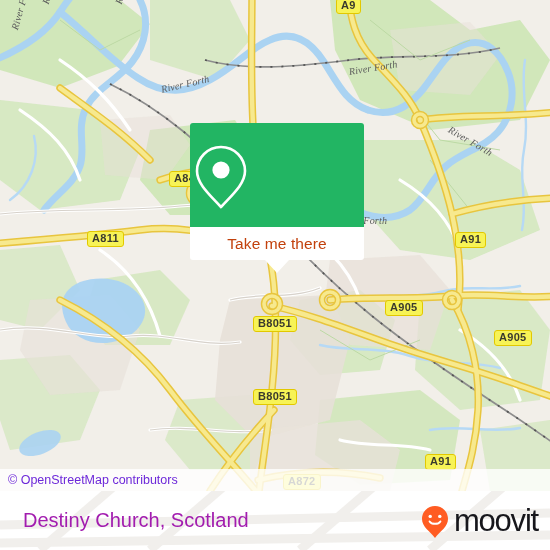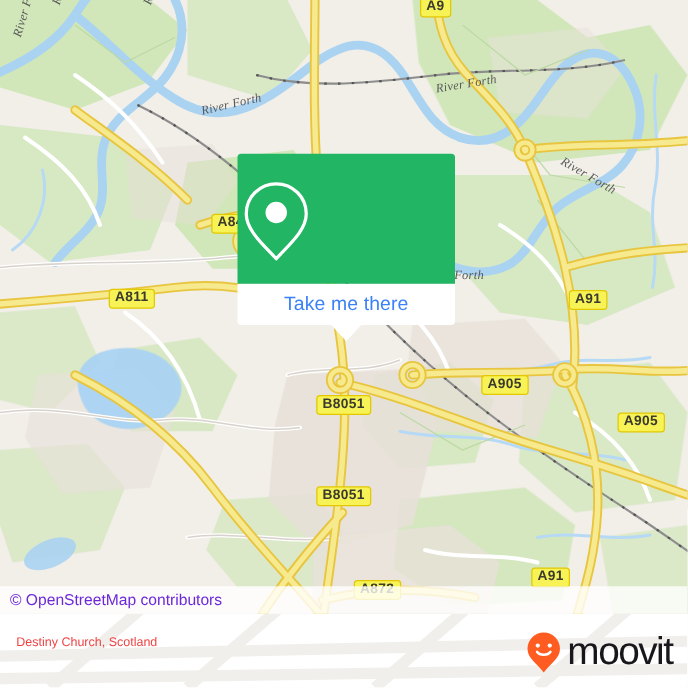--- a/index.html
+++ b/index.html
@@ -19,35 +19,35 @@
   
   .river{position:absolute;color:#5a5a5a;font-size:10px;font-style:italic;white-space:nowrap;
          font-family:"Liberation Serif",serif;letter-spacing:.2px;}
 
   
   #popup{position:absolute;left:190px;top:123px;width:174px;}
   #popup-head{background:#22b563;height:104px;border-radius:3px 3px 0 0;position:relative;}
   #pin-wrap{position:absolute;left:0;right:0;top:20px;display:flex;justify-content:center;}
   #popup-foot{background:#ffffff;height:33px;border-radius:0 0 3px 3px;display:flex;
               align-items:center;justify-content:center;}
-  #popup-foot .lbl{color:#3b82f6;font-size:15.5px;letter-spacing:.1px;}
+  #popup-foot .lbl{color:#c2410c;font-size:15.5px;letter-spacing:.1px;}
   #popup-tail{position:absolute;left:50%;margin-left:-12px;top:137px;width:0;height:0;
               border-left:12px solid transparent;border-right:12px solid transparent;
               border-top:13px solid #ffffff;}
   #popup-shadow{position:absolute;left:190px;top:124px;width:174px;height:137px;
                 border-radius:3px;box-shadow:0 2px 7px rgba(0,0,0,.30);z-index:-1;}
 
   
   #attrib{position:absolute;left:0;top:469px;height:22px;width:550px;
           background:rgba(255,255,255,.80);display:flex;align-items:center;}
   #attrib .txt{color:#6d28d9;font-size:12.5px;padding-left:8px;}
 
   
   #footer{position:absolute;left:0;top:491px;width:550px;height:59px;background:#ffffff;overflow:hidden;}
-  #footer-title{position:absolute;left:13px;top:18px;color:#ef4444;font-size:10px;}
+  #footer-title{position:absolute;left:23px;top:18px;color:#a21caf;font-size:20px;}
   #logo{position:absolute;right:12px;top:14px;display:flex;align-items:flex-start;gap:4px;}
   #logo .word{font-size:31px;color:#17171c;letter-spacing:-1.2px;line-height:31px;font-weight:normal;}
 </style>
 </head>
 <body>
 
 <div id="app">
 
   <div id="map">
     <svg width="550" height="491" viewBox="0 0 550 491">
@@ -218,21 +218,21 @@
     <div>
       <div class="shield" style="left:336px;top:-2px;">A9</div>
       <div class="shield" style="left:169px;top:171px;">A84</div>
       <div class="shield" style="left:77px;top:231px;margin-left:10px;">A811</div>
       <div class="shield" style="left:455px;top:232px;">A91</div>
       <div class="shield" style="left:253px;top:316px;">B8051</div>
       <div class="shield" style="left:385px;top:300px;">A905</div>
       <div class="shield" style="left:494px;top:330px;">A905</div>
       <div class="shield" style="left:253px;top:389px;">B8051</div>
       <div class="shield" style="left:425px;top:454px;">A91</div>
-      <div class="shield" style="left:283px;top:464px;">A872</div>
+      <div class="shield" style="left:283px;top:474px;">A872</div>
     </div>
 
     <div>
       <div class="river" style="left:40px;top:2px;transform:rotate(-72deg);transform-origin:left top;">River Forth</div>
       <div class="river" style="left:9px;top:28px;transform:rotate(-74deg);transform-origin:left top;">River Forth</div>
       <div class="river" style="left:113px;top:2px;transform:rotate(-72deg);transform-origin:left top;">River Forth</div>
       <div class="river" style="left:160px;top:84px;transform:rotate(-13deg);transform-origin:left top;">River Forth</div>
       <div class="river" style="left:348px;top:66px;transform:rotate(-9deg);transform-origin:left top;">River Forth</div>
       <div class="river" style="left:452px;top:124px;transform:rotate(30deg);transform-origin:left top;">River Forth</div>
       <div class="river" style="left:338px;top:215px;">River Forth</div>

